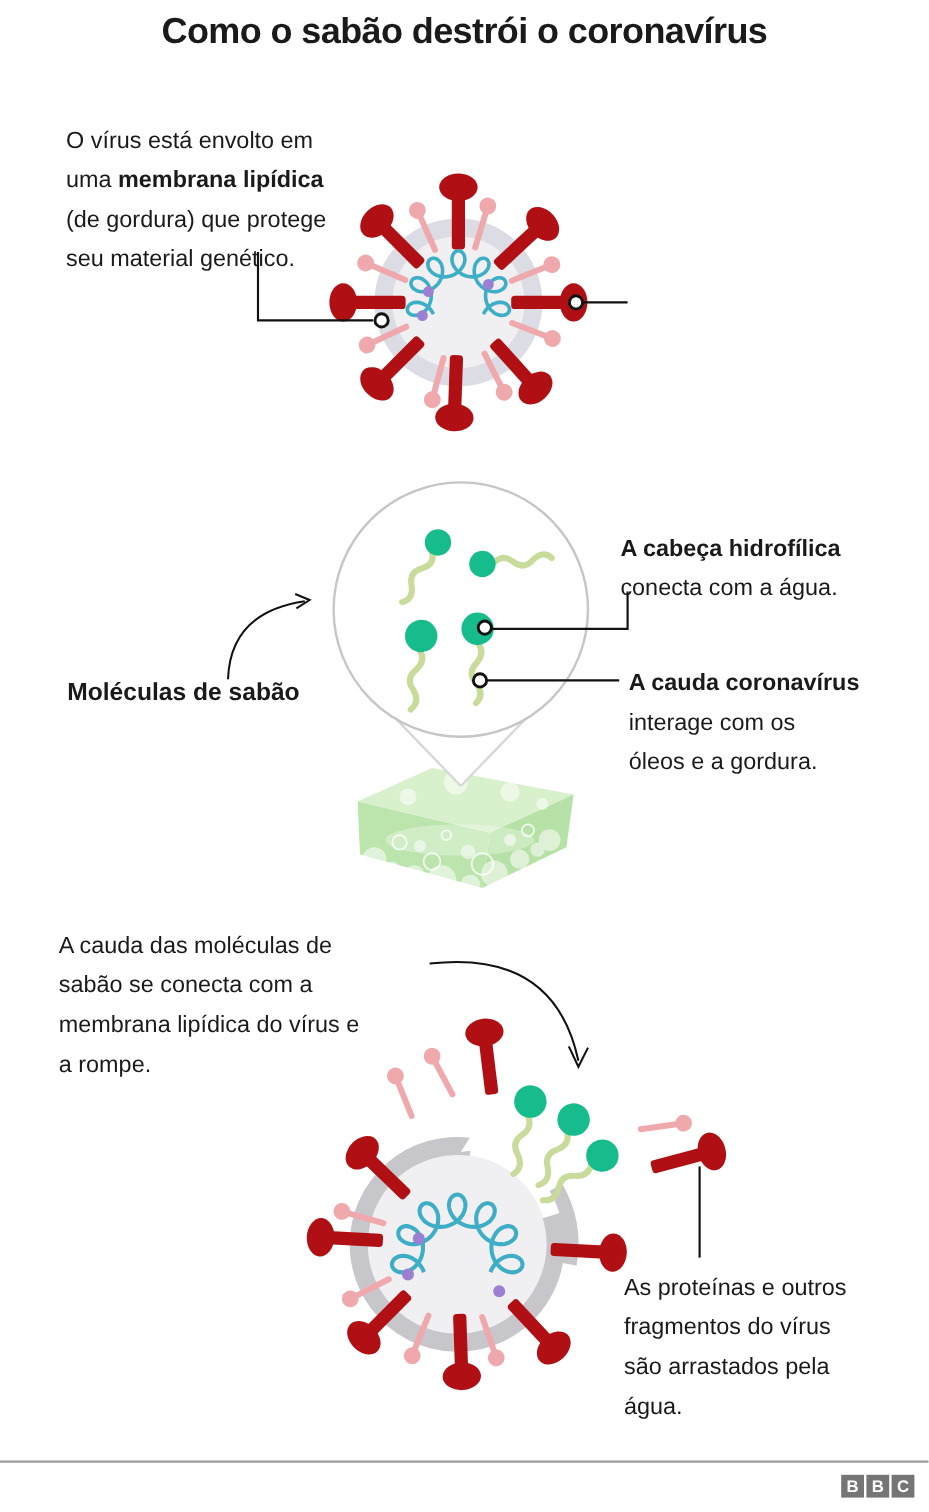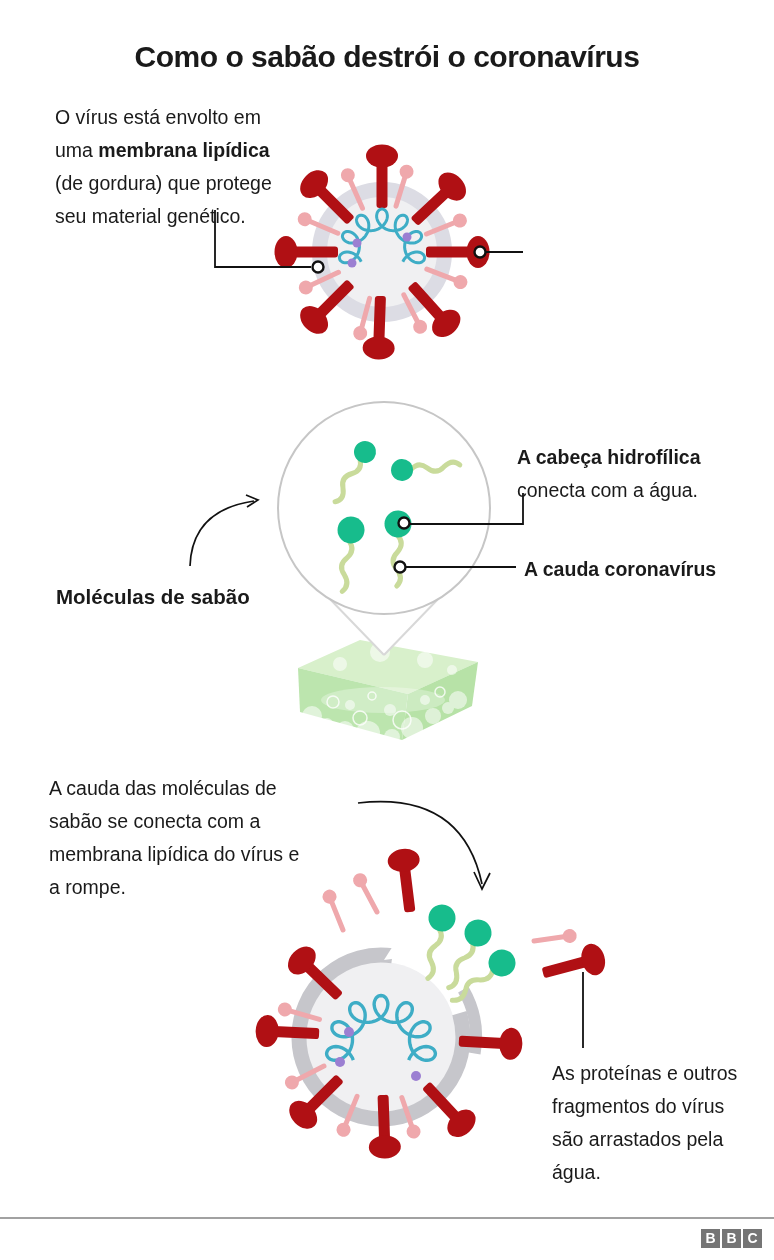--- a/index.html
+++ b/index.html
@@ -1,19 +1,19 @@
 <!DOCTYPE html>
 <html style="--red: #b01014; --pink: #efa8ac; --membrane_light: #dcdce4; --membrane_inner: #f0f0f2; --membrane_broken: #c6c6cb; --rna: #3eadc6; --rna_dot: #9b7fd2; --soap_head: #17bc8c; --soap_tail: #c9db9b; --soap_bar: #bce5ae; --divider: #a1a1a1; --logo_bg: #757575;"><head>
 <meta charset="utf-8">
 <style>
   html,body{margin:0;padding:0;background:#fff;}
   .canvas{position:relative;width:774px;height:1260px;background:#fff;overflow:hidden;
           font-family:"Liberation Sans", sans-serif;color:#1a1a1a;}
   svg.gfx{position:absolute;left:0;top:0;}
-  .title{position:absolute;left:0;right:0;top:40px;text-align:center;
+  .title{position:absolute;left:0;right:0;top:10px;text-align:center;
          font-size:30px;font-weight:bold;letter-spacing:-.5px;}
   .txt{position:absolute;font-size:19.5px;line-height:33px;white-space:pre-line;}
   .txt b{font-weight:bold;text-align:center;}
   .txt .blk{display:block;font-weight:bold;}
   .soap-label{position:absolute;font-size:20.5px;font-weight:bold;white-space:nowrap;}
   .divider{position:absolute;left:0;right:0;top:1217px;height:2px;background:var(--divider);}
   .logo{position:absolute;left:701px;top:1229px;display:flex;gap:2px;}
   .logo .sq{width:19px;height:19px;background:var(--logo_bg);color:#fff;font-weight:bold;
             font-size:14px;line-height:19px;text-align:center;}
   .callout{stroke:#111;stroke-width:1.8;fill:none;}
@@ -166,30 +166,31 @@
 <div class="title">Como o sabão destrói o coronavírus</div>
 
 <div class="txt" style="left:55px;top:101px;"><span>O vírus está envolto em
 uma </span><b>membrana lipídica</b><span>
 (de gordura) que protege
 seu material genético.</span></div>
 
 
 <div class="txt" style="left:517px;top:441px;"><span class="blk">A cabeça hidrofílica</span><span>conecta com a água.</span></div>
 
-<div class="txt" style="left:524px;top:553px;"><span class="blk">A cauda coronavírus</span></div>
-
-<div class="soap-label" style="left:56px;top:565px;margin-top:20px;">Moléculas de sabão</div>
+<div class="txt" style="left:524px;top:553px;"><span class="blk">A cauda coronavírus</span><span>interage com os
+óleos e a gordura.</span></div>
+
+<div class="soap-label" style="left:56px;top:565px;">Moléculas de sabão</div>
 
 <div class="txt" style="left:49px;top:772px;">A cauda das moléculas de
 sabão se conecta com a
 membrana lipídica do vírus e
 a rompe.</div>
 
-<div class="txt" style="left:552px;top:1057px;">As proteínas e outros
+<div class="txt" style="left:520px;top:1057px;">As proteínas e outros
 fragmentos do vírus
 são arrastados pela
 água.</div>
 
 <div class="divider"></div>
 
 <div class="logo">
   <div class="sq">B</div>
   <div class="sq">B</div>
   <div class="sq">C</div>

